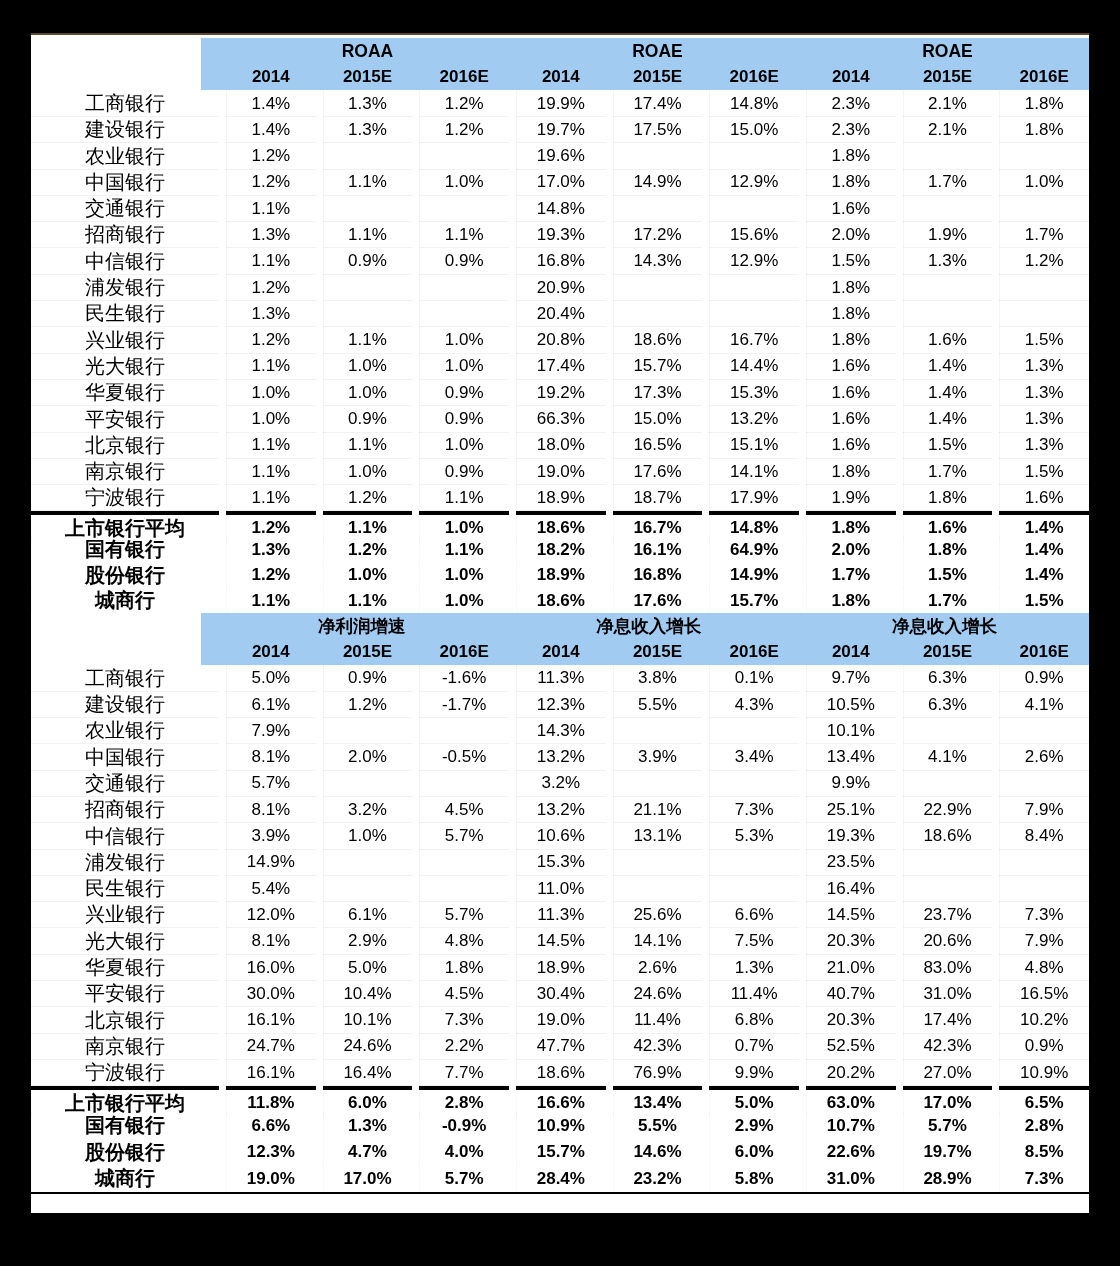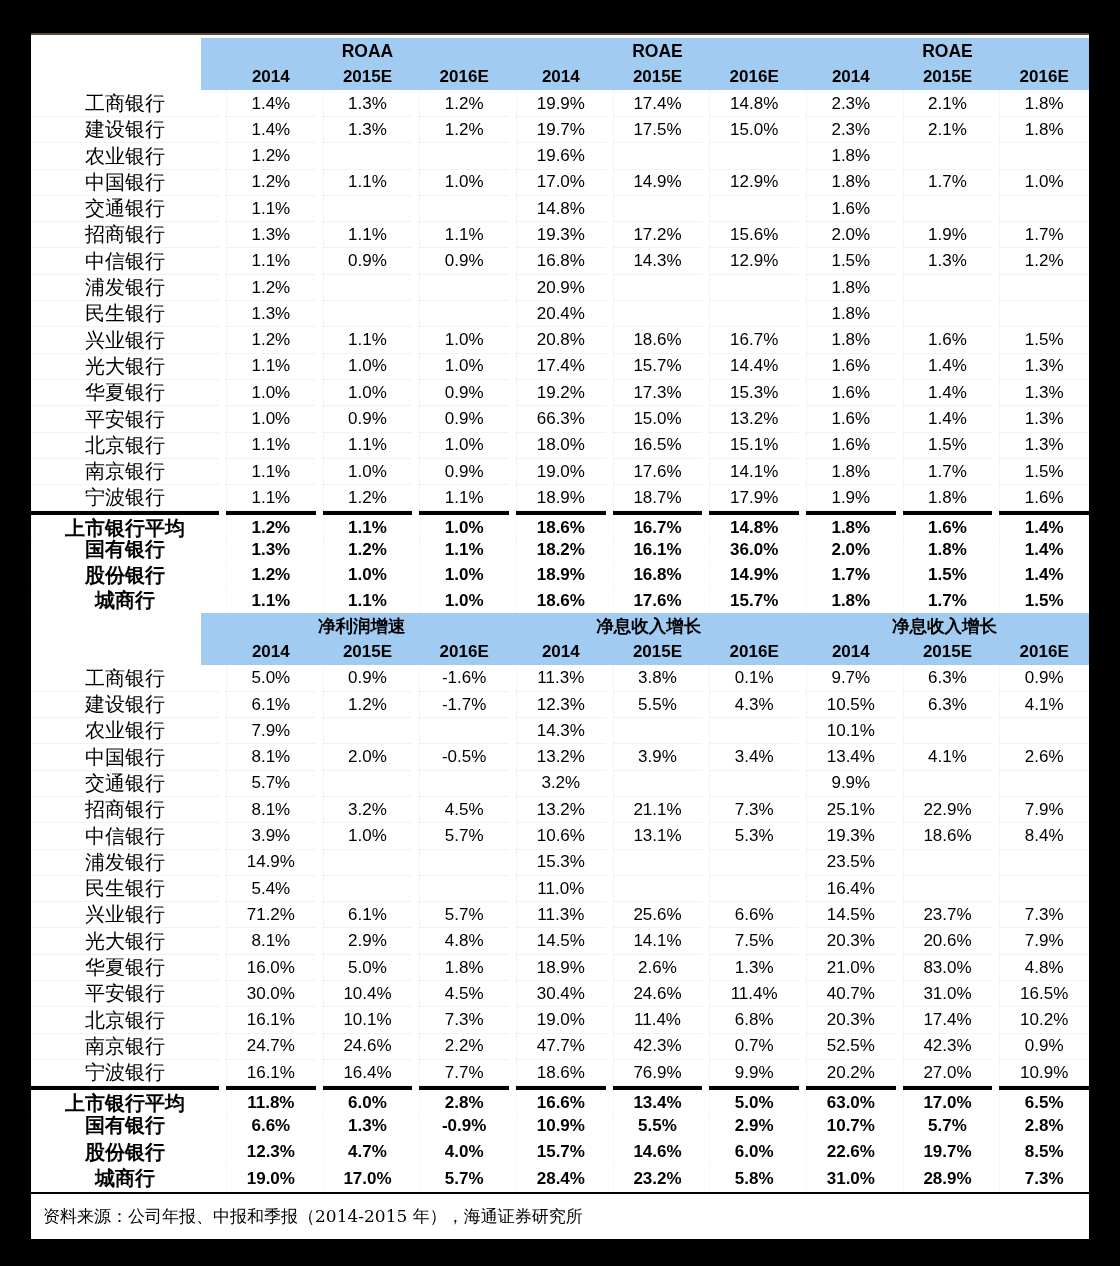--- a/index.html
+++ b/index.html
@@ -271,21 +271,21 @@
             <div class="cell val">1.6%</div>
             <div class="cell val">1.4%</div>
           </div>
           <div class="row">
             <div class="cell cn name">国有银行</div>
             <div class="cell val">1.3%</div>
             <div class="cell val">1.2%</div>
             <div class="cell val">1.1%</div>
             <div class="cell val">18.2%</div>
             <div class="cell val">16.1%</div>
-            <div class="cell val">36.0%</div>
+            <div class="cell val">64.9%</div>
             <div class="cell val">2.0%</div>
             <div class="cell val">1.8%</div>
             <div class="cell val">1.4%</div>
           </div>
           <div class="row">
             <div class="cell cn name">股份银行</div>
             <div class="cell val">1.2%</div>
             <div class="cell val">1.0%</div>
             <div class="cell val">1.0%</div>
             <div class="cell val">18.9%</div>
@@ -440,21 +440,21 @@
             <div class="cell val"></div>
             <div class="cell val">11.0%</div>
             <div class="cell val"></div>
             <div class="cell val"></div>
             <div class="cell val">16.4%</div>
             <div class="cell val"></div>
             <div class="cell val"></div>
           </div>
           <div class="row">
             <div class="cell cn name">兴业银行</div>
-            <div class="cell val">71.2%</div>
+            <div class="cell val">12.0%</div>
             <div class="cell val">6.1%</div>
             <div class="cell val">5.7%</div>
             <div class="cell val">11.3%</div>
             <div class="cell val">25.6%</div>
             <div class="cell val">6.6%</div>
             <div class="cell val">14.5%</div>
             <div class="cell val">23.7%</div>
             <div class="cell val">7.3%</div>
           </div>
           <div class="row">
@@ -576,16 +576,15 @@
             <div class="cell val">23.2%</div>
             <div class="cell val">5.8%</div>
             <div class="cell val">31.0%</div>
             <div class="cell val">28.9%</div>
             <div class="cell val">7.3%</div>
           </div>
         </div>
       </div>
     <div class="bottom-rule"></div>
     <div class="footnotes">
-      <div>资料来源：公司年报、中报和季报（2014-2015 年），海通证券研究所</div>
     </div>
   </div>
 </div>
 
 </body></html>

